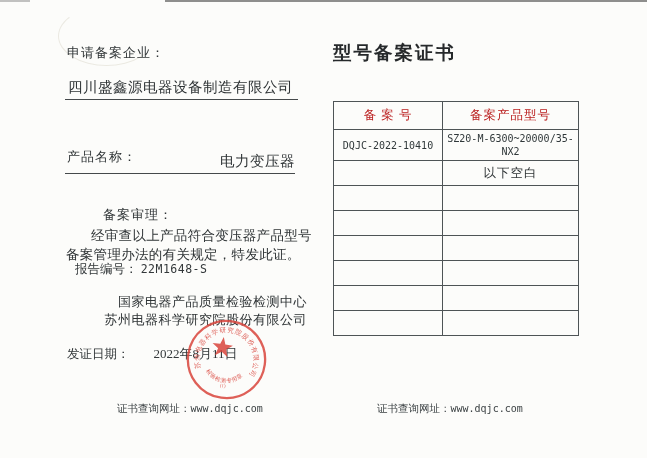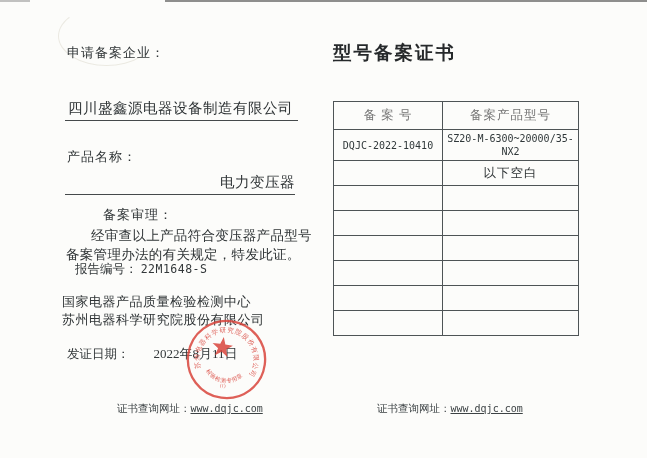--- a/index.html
+++ b/index.html
@@ -29,65 +29,65 @@
     opacity: 0.8;
   }
 
   .abs { position: absolute; }
   .label { font-size: 13px; letter-spacing: 1px; color: #2f3436; }
   .mono { font-family: "DejaVu Sans Mono", "Liberation Mono", monospace; }
 
   .field {
     position: absolute; left: 65px; width: 230px;
     border-bottom: 1.5px solid #45494b;
-    font-size: 14.5px; letter-spacing: 0.5px; color: #2e3335; margin-top: 21px;
+    font-size: 14.5px; letter-spacing: 0.5px; color: #2e3335;
   }
   .field.applicant { top: 78px; height: 21px; padding-left: 3px; }
   .field.product   { top: 152px; height: 21px; text-align: right; }
 
   .review-text {
     position: absolute; left: 66px; top: 226px; width: 250px;
     font-size: 13.5px; line-height: 19px; text-indent: 25px;
     color: #2e3335; letter-spacing: 0.3px;
   }
   .report-row { position: absolute; left: 75px; top: 261px; font-size: 12.5px; }
   .report-row .mono { font-size: 11.5px; letter-spacing: 0.5px; }
 
   .org-block {
     position: absolute; left: 62px; top: 293px; width: 245px;
-    text-align: left; font-size: 13px; line-height: 17.5px;
+    text-align: right; font-size: 13px; line-height: 17.5px;
     letter-spacing: 0.5px; color: #2e3335;
   }
   .issue-row { position: absolute; left: 67px; top: 345px; font-size: 12.5px; }
   .issue-row .date { font-size: 13px; margin-left: 24px; }
 
   .footer-url { position: absolute; top: 402px; font-size: 10.5px; color: #3c4244; }
   .footer-url.left-f  { left: 117px; }
   .footer-url.right-f { left: 377px; }
-  .footer-url .mono { font-size: 10px; text-decoration: underline; }
+  .footer-url .mono { font-size: 10px; }
 
   .title {
     position: absolute; left: 333px; top: 40px; width: 245px;
     font-size: 18.5px; font-weight: 600;
     letter-spacing: 2px; color: #26292b;
   }
 
   table.reg {
     position: absolute; left: 333px; top: 101px;
     border-collapse: collapse; table-layout: fixed;
     width: 245px;
   }
   table.reg th, table.reg td {
     border: 1.2px solid #4e5456;
     text-align: center; vertical-align: middle;
     padding: 1px 4px; overflow: hidden;
   }
   table.reg col.c1 { width: 109px; }
   table.reg col.c2 { width: 136px; }
-  table.reg th { font-size: 12.5px; font-weight: 500; letter-spacing: 1px; height: 25px; color: #737373; }
+  table.reg th { font-size: 12.5px; font-weight: 500; letter-spacing: 1px; height: 25px; color: #b91c1c; }
   tr.r-first td { height: 28px; }
   tr.r-plain td { height: 22px; }
   td.code { font-family: "DejaVu Sans Mono", "Liberation Mono", monospace; font-size: 10px; line-height: 13px; color: #30383a; }
   td.cjk  { font-size: 12.5px; letter-spacing: 1px; color: #2e3335; }
 
   .stamp {
     position: absolute; left: 185px; top: 318px; width: 83px; height: 83px;
     opacity: 0.85; transform: rotate(8deg);
   }
 </style>

